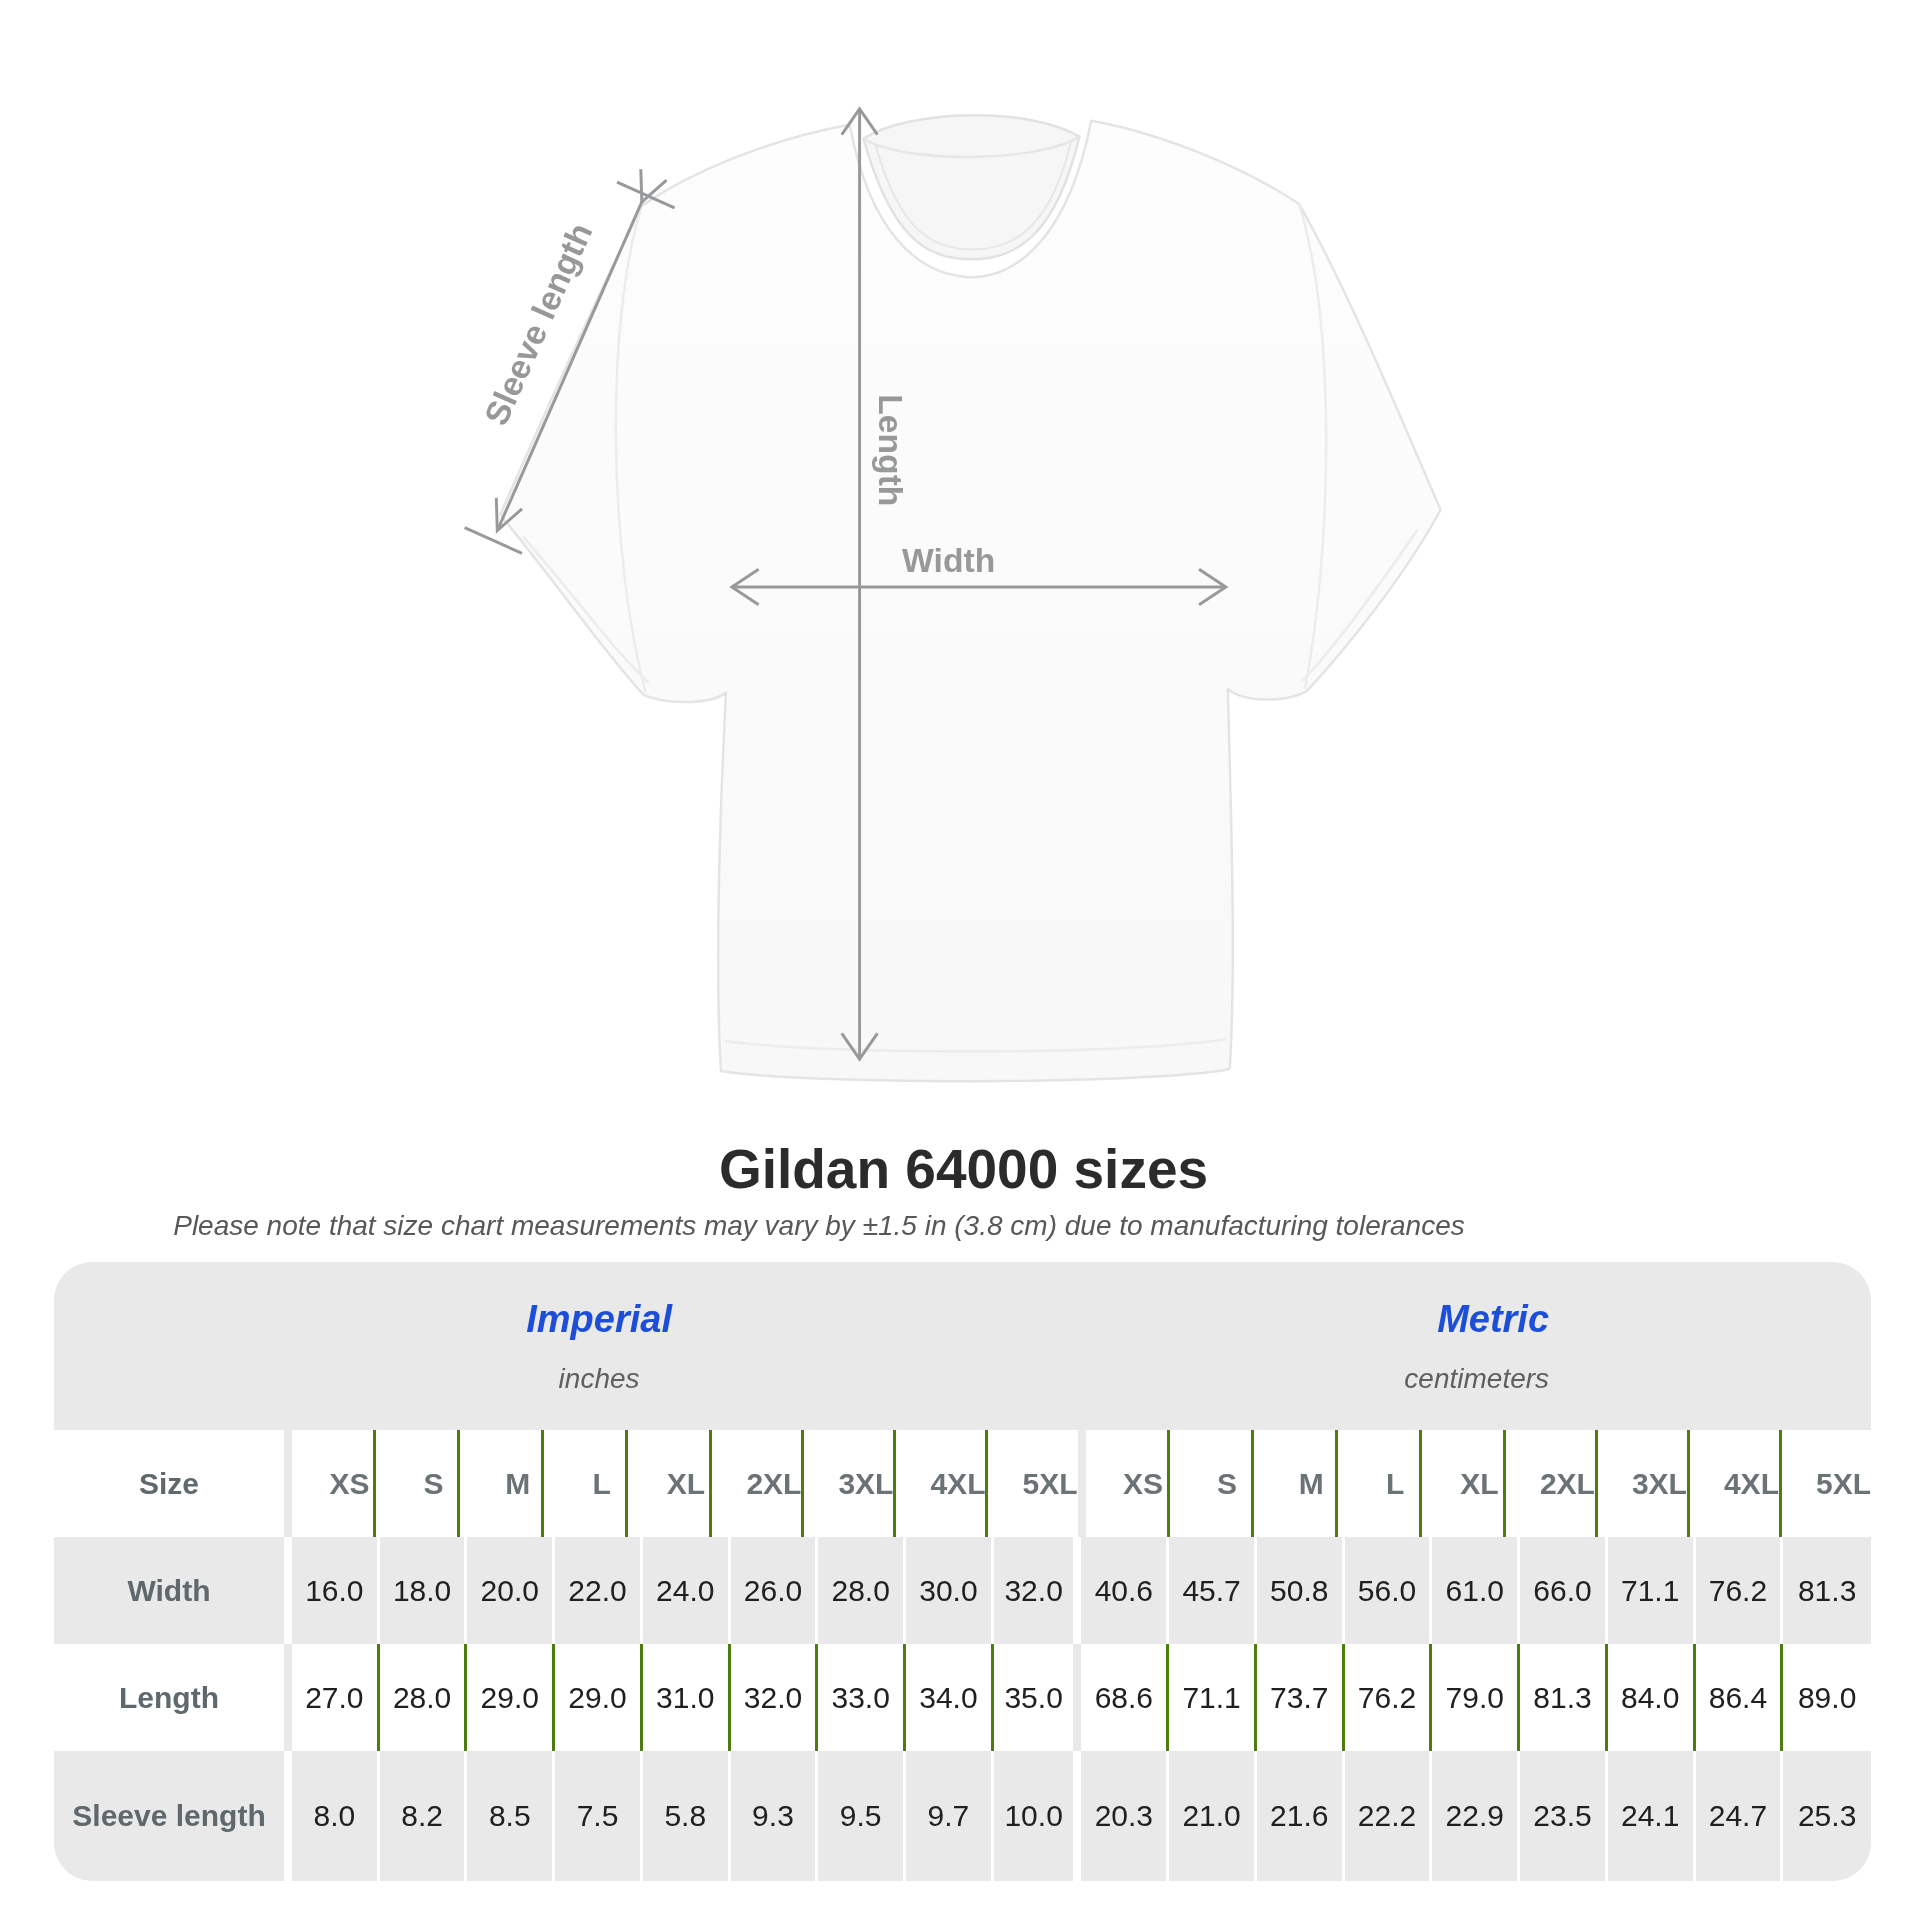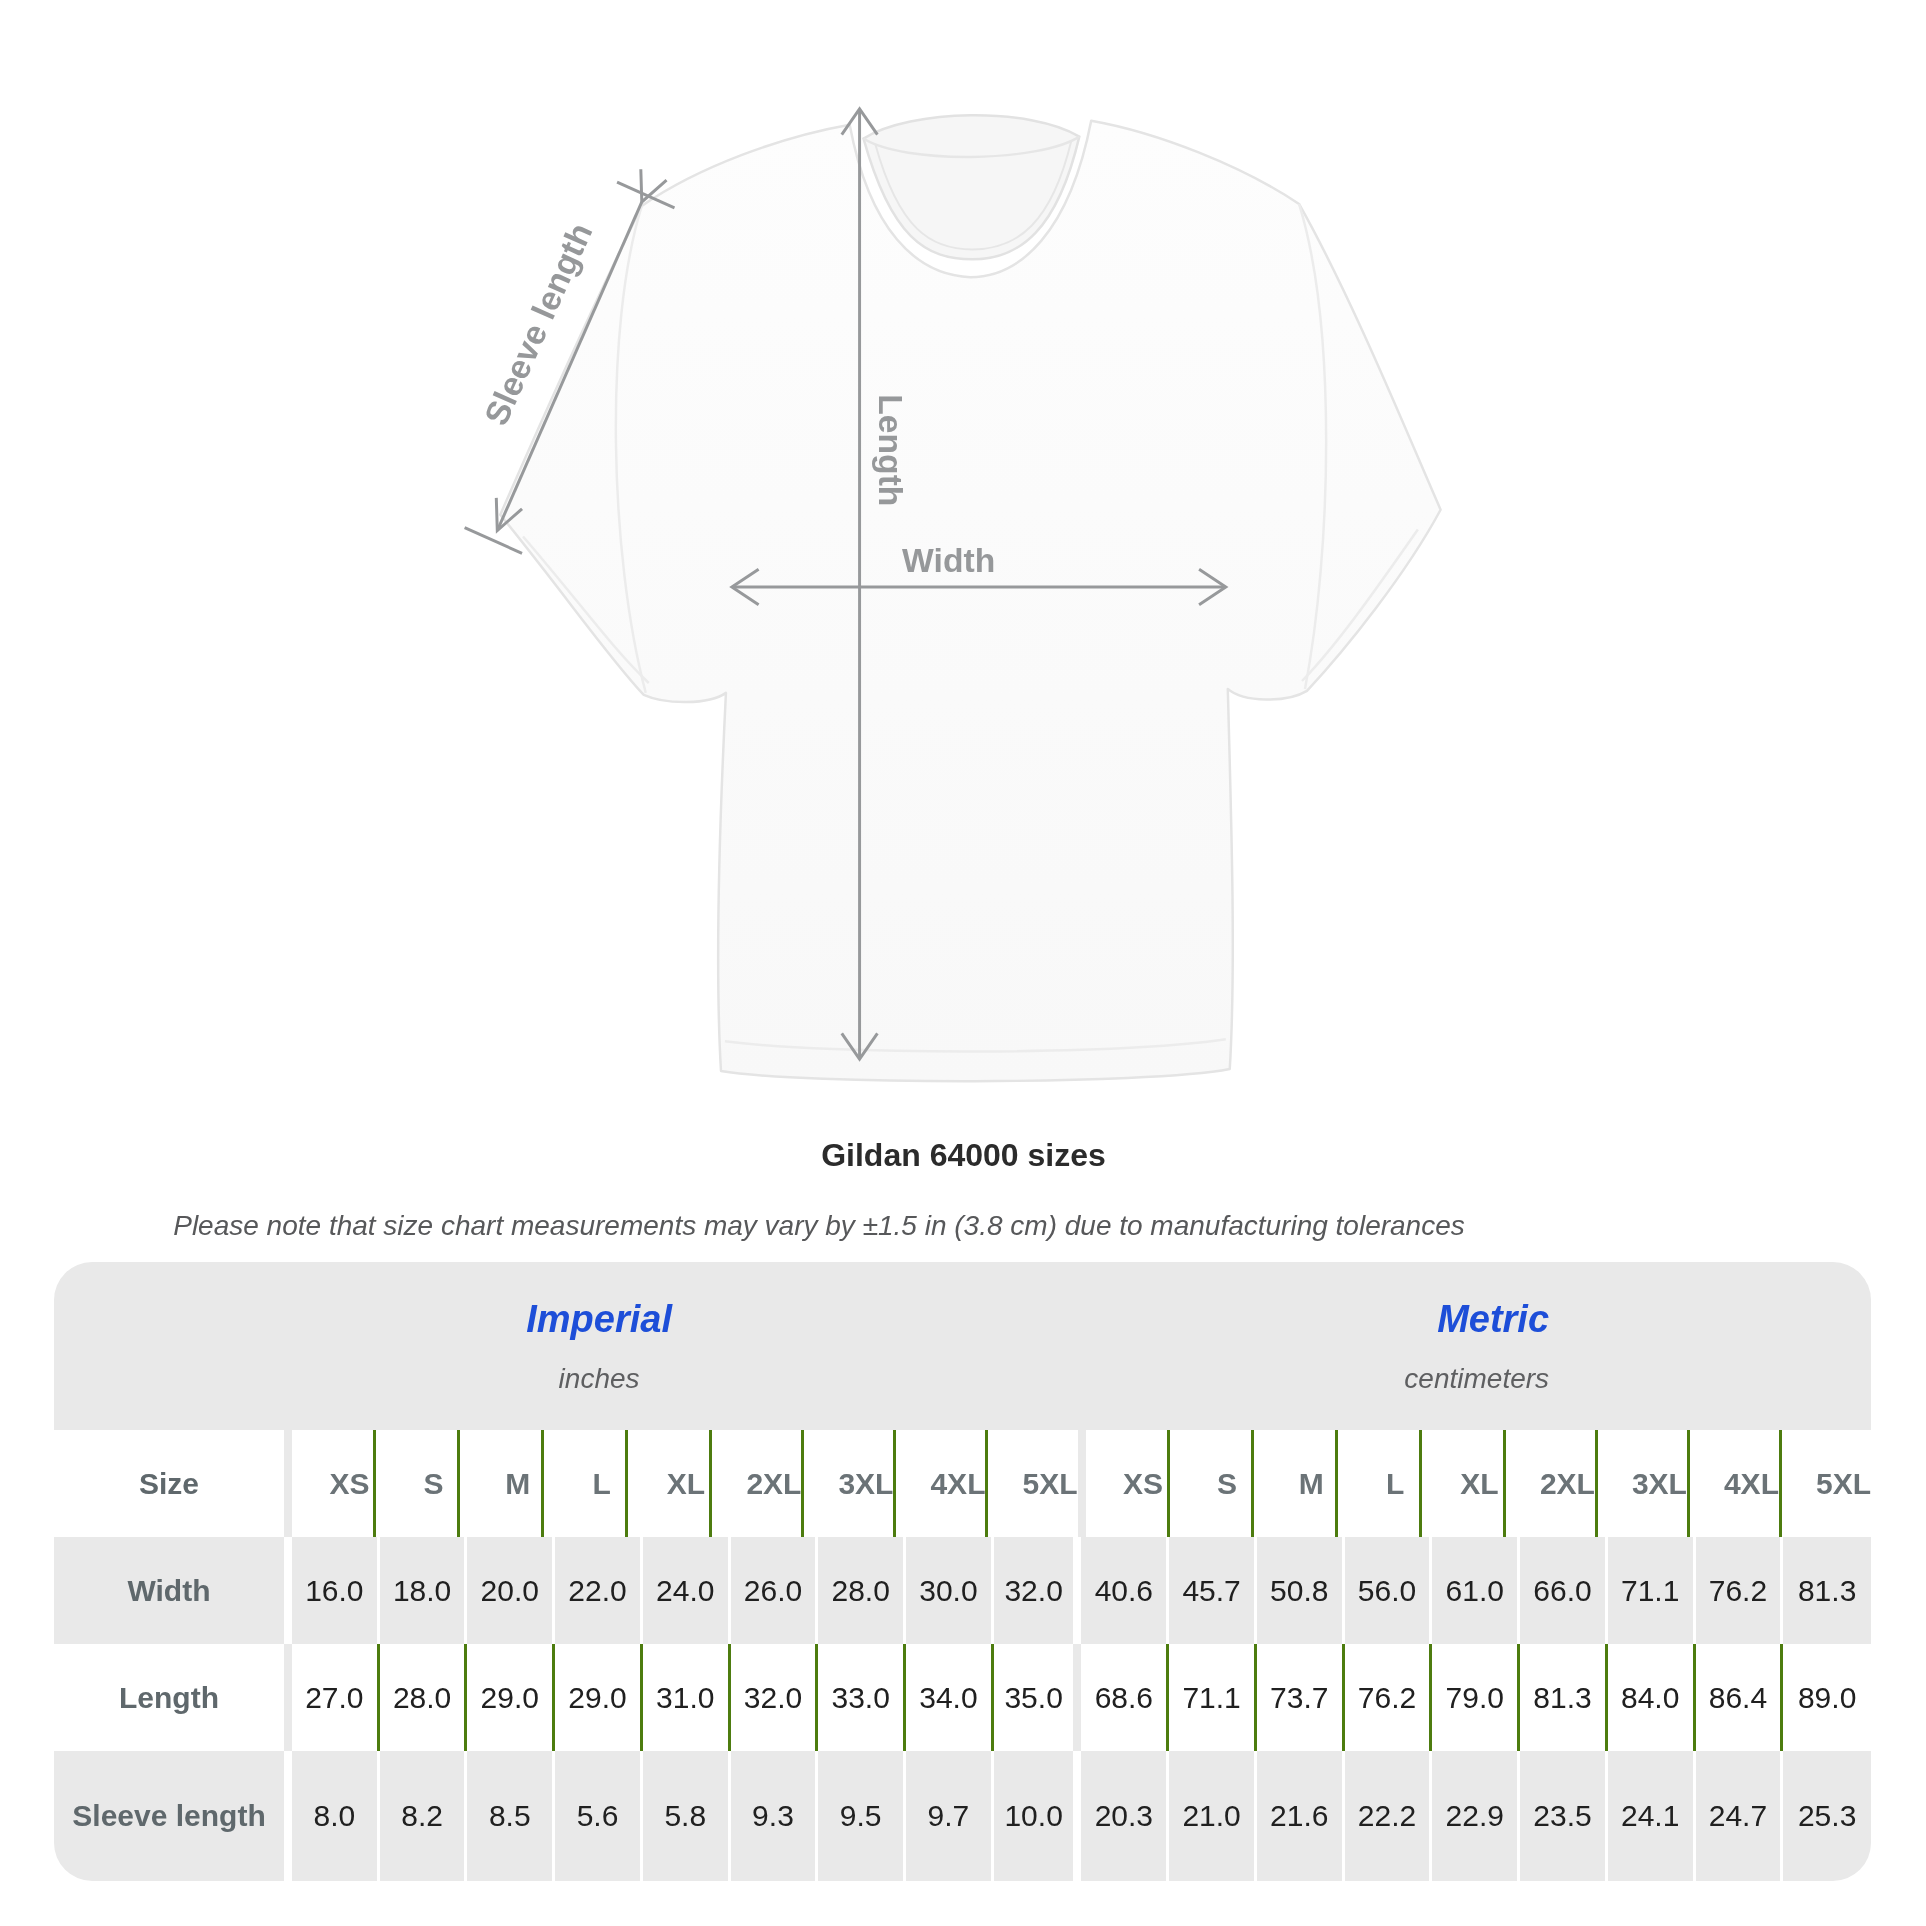--- a/index.html
+++ b/index.html
@@ -5,21 +5,21 @@
   html,body{margin:0;padding:0;}
   body{
     width:1927px;height:1927px;background:#ffffff;position:relative;overflow:hidden;
     font-family:"Liberation Sans","DejaVu Sans",sans-serif;
   }
   
   .shirt-wrap{position:absolute;left:0;top:0;width:1927px;height:1168px;}
   
   .page-title{
     position:absolute;left:0;top:1137px;width:1927px;text-align:center;
-    font-size:32px;font-weight:bold;color:#2b2b2b;letter-spacing:0px;
+    font-size:55px;font-weight:bold;color:#2b2b2b;letter-spacing:0px;
   }
   .page-note{
     position:absolute;left:0;top:1210px;width:1638px;text-align:center;
     font-size:28px;font-style:italic;color:#57585a;
   }
   
   .size-table{
     position:absolute;left:54px;top:1262px;width:1817px;height:619px;
     border-radius:38px;overflow:hidden;background:#ffffff;
   }
@@ -203,21 +203,21 @@
     <div class="cell">84.0</div>
     <div class="cell">86.4</div>
     <div class="cell last">89.0</div>
   </div>
 
   <div class="trow r-sleeve gray">
     <div class="cell label sep">Sleeve length</div>
     <div class="cell">8.0</div>
     <div class="cell">8.2</div>
     <div class="cell">8.5</div>
-    <div class="cell">5.6</div>
+    <div class="cell">7.5</div>
     <div class="cell">5.8</div>
     <div class="cell">9.3</div>
     <div class="cell">9.5</div>
     <div class="cell">9.7</div>
     <div class="cell sep">10.0</div>
     <div class="cell">20.3</div>
     <div class="cell">21.0</div>
     <div class="cell">21.6</div>
     <div class="cell">22.2</div>
     <div class="cell">22.9</div>

